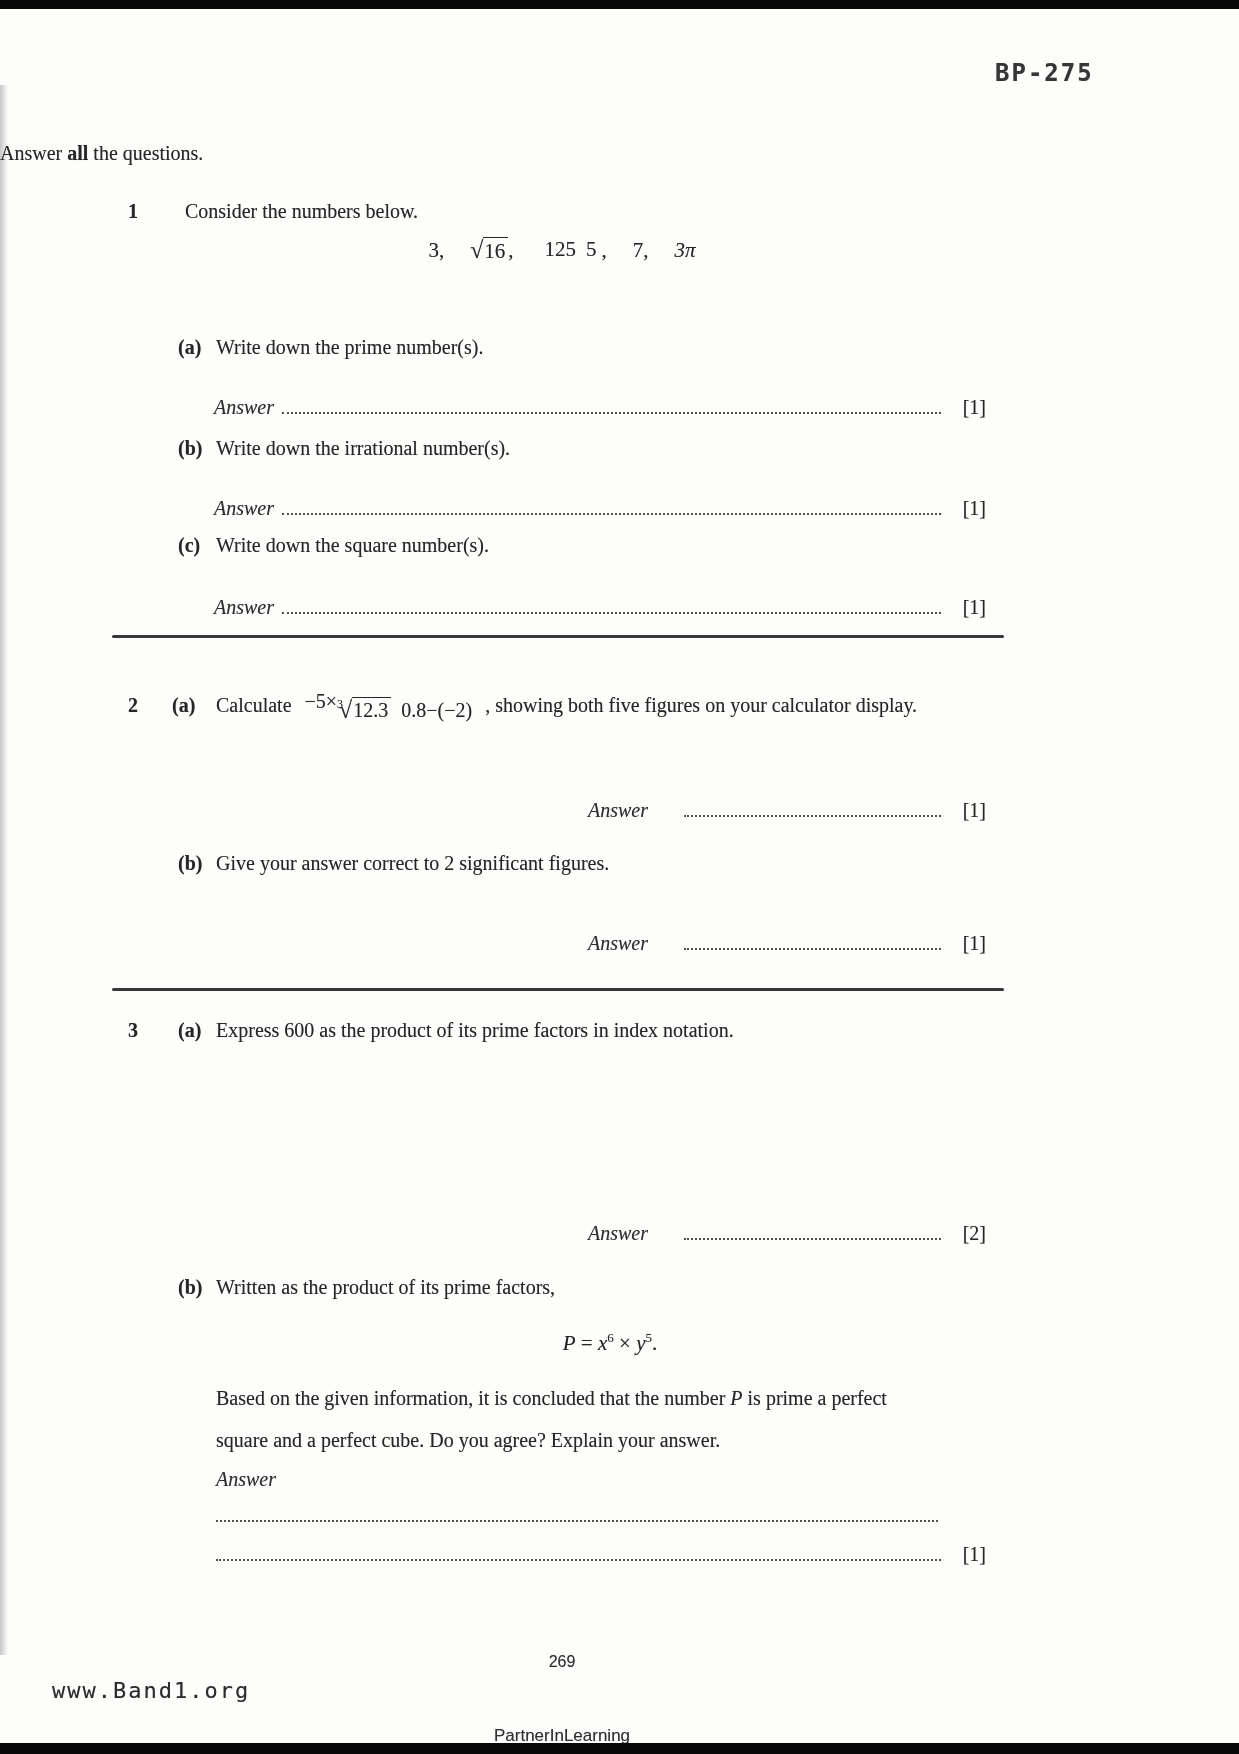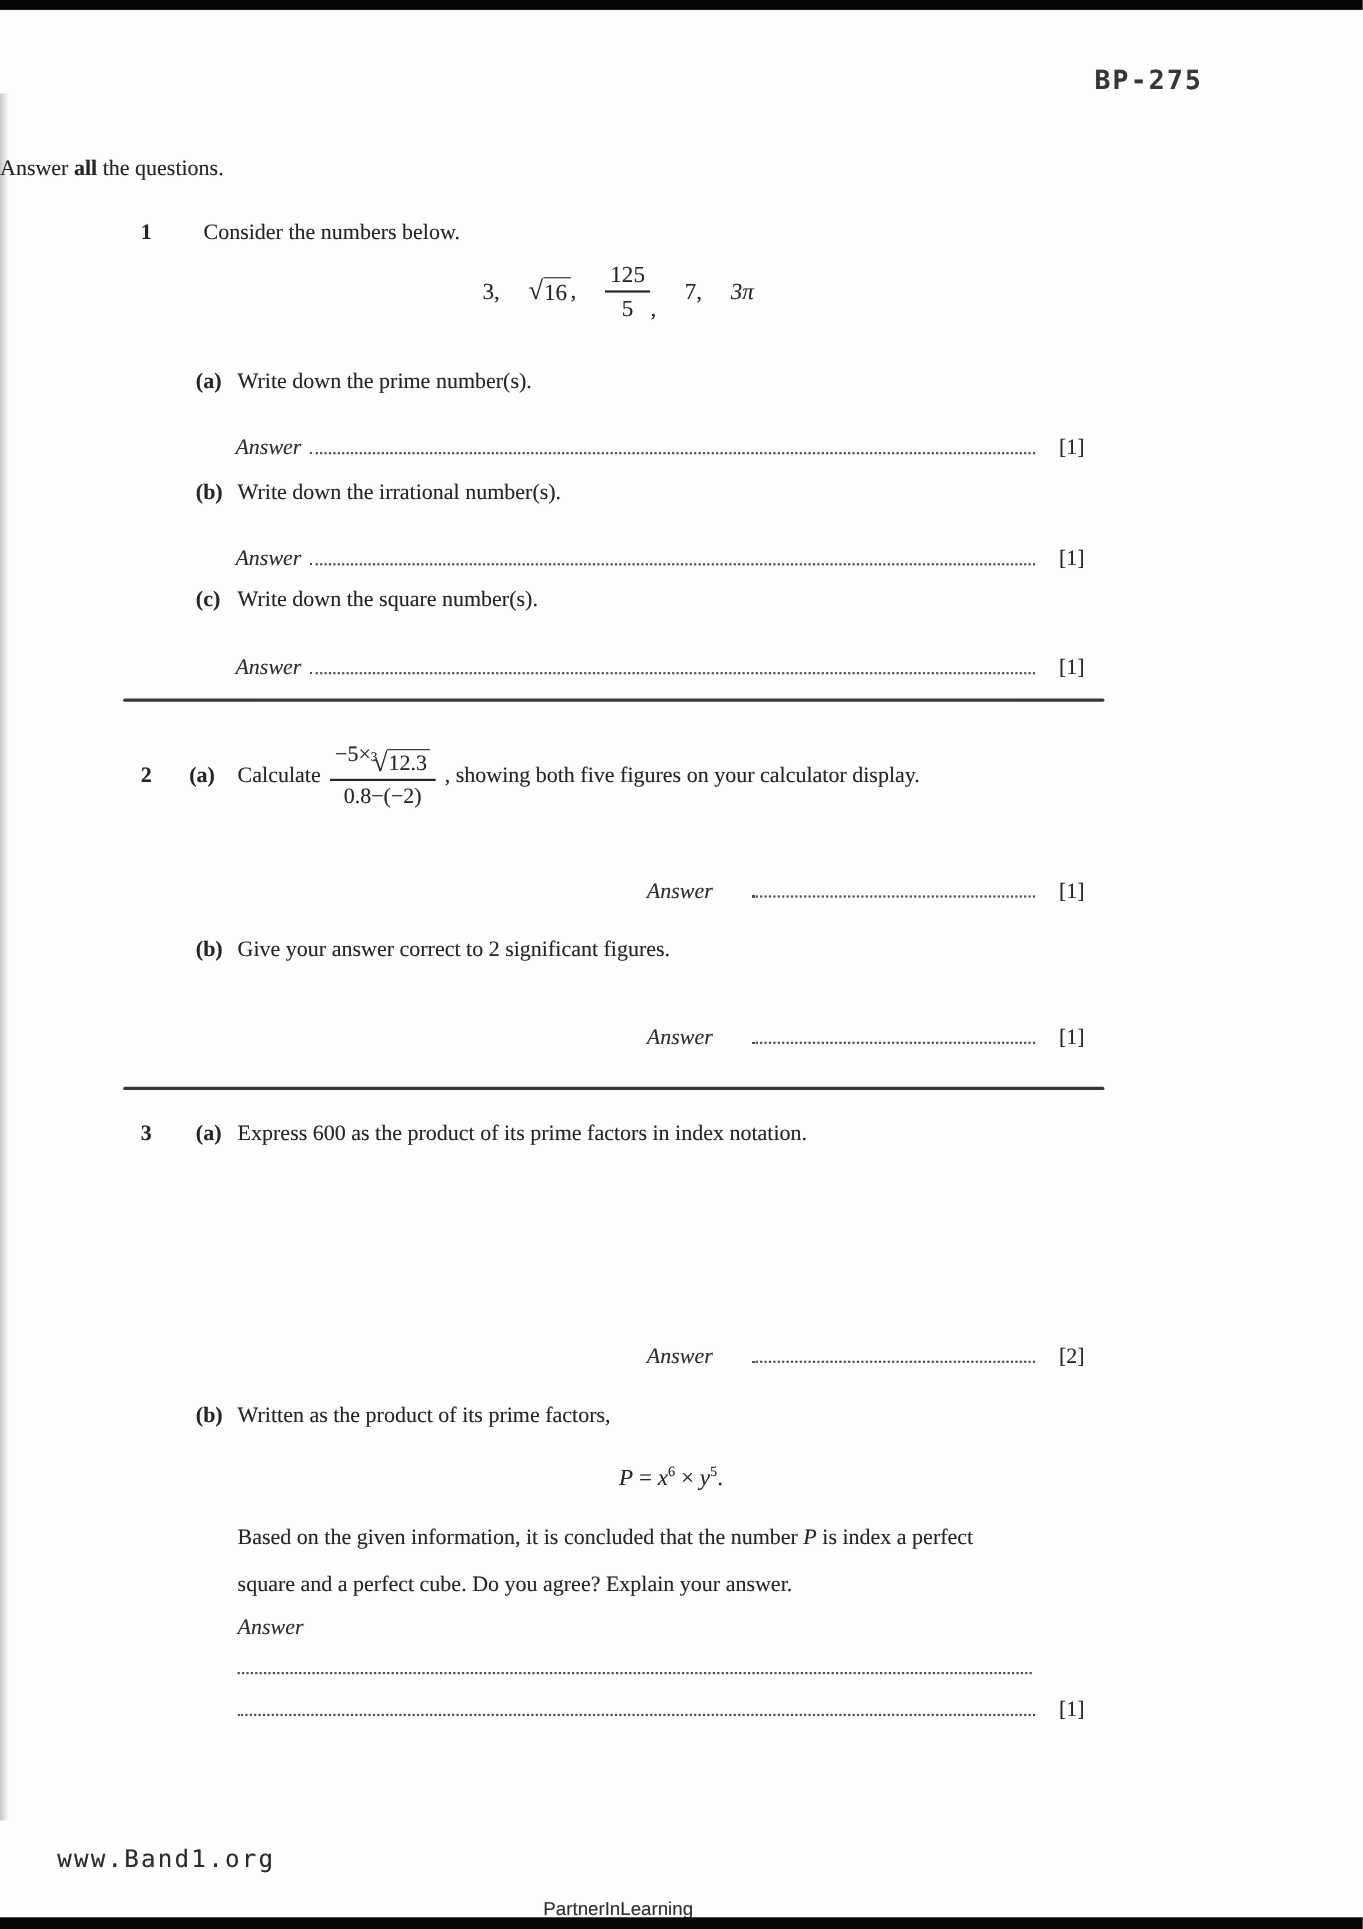--- a/index.html
+++ b/index.html
@@ -25,21 +25,21 @@
   .dots { flex:1 1 auto; height:2px; border-bottom:2px dotted #4f4f4f; margin:0 8px; min-width:40px; }
   .dotline { height:2px; border-bottom:2px dotted #4f4f4f; }
   .marks { margin-left:14px; font-size:20px; }
   .divider { height:3px; background:#383838; border-radius:2px; }
   
   .numrow { display:flex; align-items:center; justify-content:center; gap:26px; font-size:21px; }
   .sqrt { white-space:nowrap; display:inline-flex; align-items:flex-start; }
   .sqrt .sign { font-size:24px; line-height:1; transform:translateY(1px); }
   .sqrt .radicand { border-top:1.6px solid #262626; padding:1px 3px 0 1px; line-height:1.15; }
   .rootidx { font-size:12px; vertical-align:8px; margin-right:-4px; }
-  .frac { display:inline-flex; flex-direction:column; align-items:center; vertical-align:middle; }
+  .frac { display:inline-flex; flex-direction:row; align-items:flex-end; vertical-align:middle; }
   .frac .bar { align-self:stretch; height:2px; background:#262626; margin:2px 0; }
   .frac .num, .frac .den { padding:0 5px; line-height:1.2; white-space:nowrap; }
   .calcline { display:flex; align-items:center; font-size:20px; white-space:nowrap; }
   .formula { text-align:center; font-size:21px; }
   .formula i { font-family:"Liberation Serif", serif; }
   sup.exp { font-size:13px; }
   .footer-sans { font-family:"Liberation Sans", sans-serif; color:#2f2f2f; }
   .wm { font-family:"DejaVu Sans Mono", monospace; font-size:22px; color:#2b2b2b; letter-spacing:2px; }
 </style>
 </head>
@@ -151,28 +151,29 @@
 
   <div class="abs formula" style="left:216px; top:1330px; width:788px;">
     <i>P</i>
     <span>=</span>
     <i>x</i><sup class="exp">6</sup>
     <span>×</span>
     <i>y</i><sup class="exp">5</sup><span>.</span>
   </div>
 
   <div class="abs btext" style="left:216px; top:1387px;">
-    <span>Based on the given information, it is concluded that the number </span><i>P</i><span> is index a perfect</span>
+    <span>Based on the given information, it is concluded that the number </span><i>P</i><span> is prime a perfect</span>
   </div>
   <div class="abs btext" style="left:216px; top:1429px;">square and a perfect cube. Do you agree? Explain your answer.</div>
 
   <div class="abs anslabel" style="left:216px; top:1468px; font-size:20px;">Answer</div>
   <div class="abs dotline" style="left:216px; top:1518px; width:722px;"></div>
   <div class="abs ansrow" style="left:216px; top:1543px; width:770px;">
     <span class="dots" style="margin-left:0;"></span>
     <span class="marks">[1]</span>
   </div>
 
   <div class="abs footer-sans" style="left:0; top:1726px; width:1124px; text-align:center; font-size:17px;">PartnerInLearning</div>
+  <div class="abs footer-sans" style="left:0; top:1653px; width:1124px; text-align:center; font-size:16px;">269</div>
   <div class="abs wm" style="left:52px; top:1678px;">www.Band1.org</div>
 
   <div class="scanbar bottom"></div>
 </div>
 
 </body></html>

